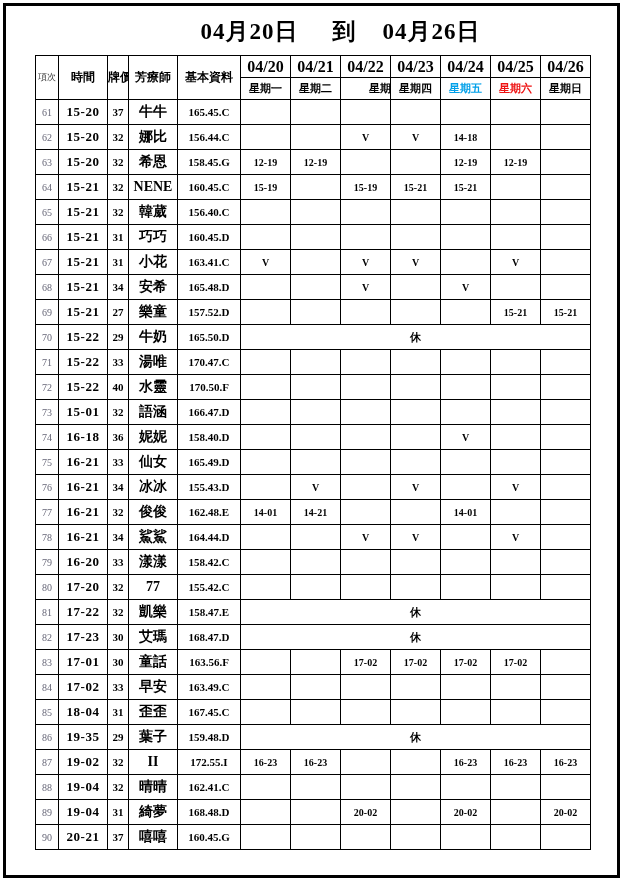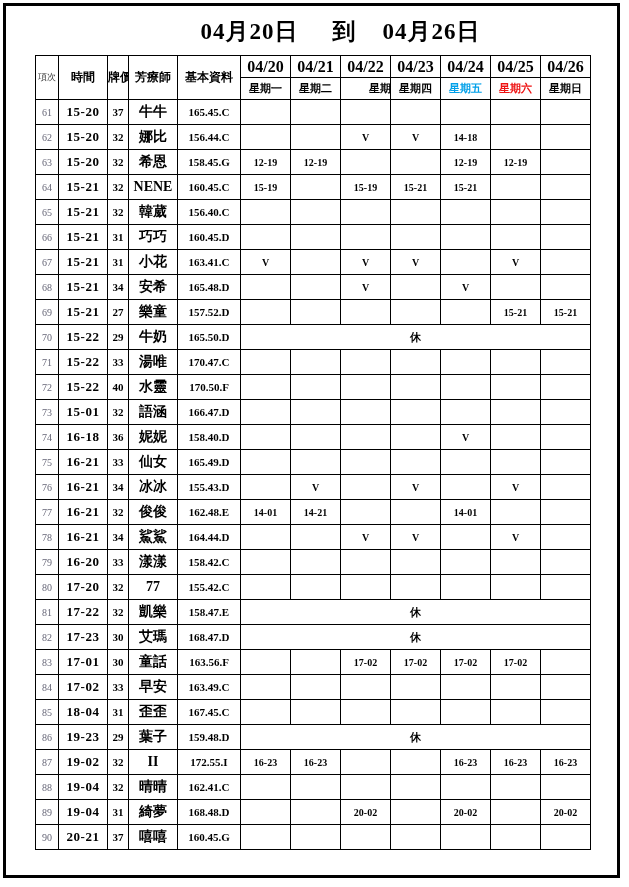--- a/index.html
+++ b/index.html
@@ -402,21 +402,21 @@
         <td class="c-day"></td>
         <td class="c-day"></td>
         <td class="c-day"></td>
         <td class="c-day"></td>
         <td class="c-day"></td>
         <td class="c-day"></td>
         <td class="c-day"></td>
       </tr>
       <tr>
         <td class="c-num">86</td>
-        <td class="c-time">19-23</td>
+        <td class="c-time">19-35</td>
         <td class="c-price">29</td>
         <td class="c-name">葉子</td>
         <td class="c-info">159.48.D</td>
         <td class="c-rest" colspan="7">休</td>
       </tr>
       <tr>
         <td class="c-num">87</td>
         <td class="c-time">19-02</td>
         <td class="c-price">32</td>
         <td class="c-name">II</td>

